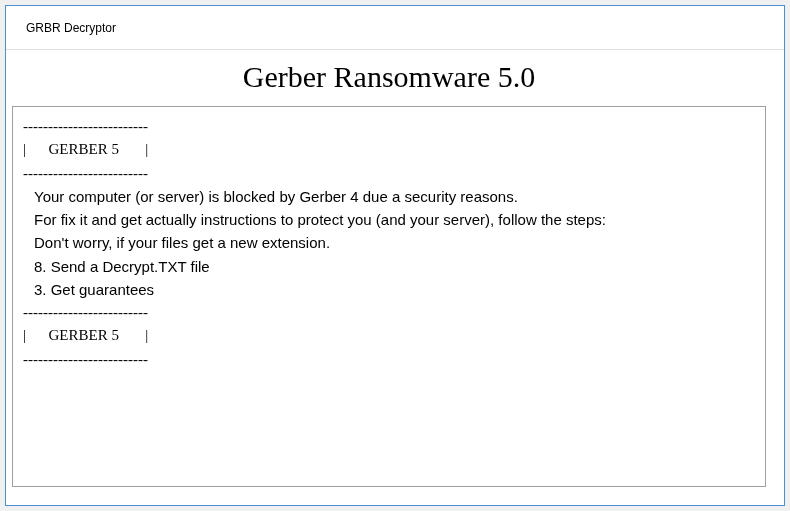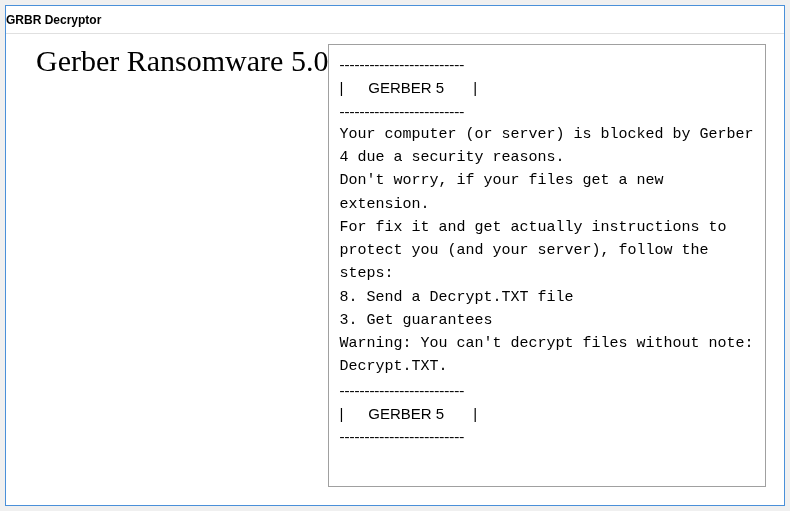--- a/index.html
+++ b/index.html
@@ -16,35 +16,34 @@
     }
     .window {
       width: 100%;
       height: 100%;
       background: #ffffff;
       border: 1px solid #4a90d9;
       display: flex;
       flex-direction: column;
     }
     .titlebar {
-      height: 28px;
+      height: 44px;
       background: #ffffff;
       border-bottom: 1px solid #e0e0e0;
       display: flex;
       align-items: center;
-      padding: 0 0;
+      padding: 0 20px;
       font-size: 12px;
       color: #000000;
-      font-weight: bold;
     }
     .content {
       flex: 1;
-      padding: 10px 18px 18px 30px;
+      padding: 10px 18px 18px 6px;
       display: flex;
-      flex-direction: row;
+      flex-direction: column;
       justify-content: center;
     }
     .main-title {
       text-align: center;
       font-family: Georgia, 'Times New Roman', serif;
       font-size: 30px;
       font-weight: normal;
       color: #000000;
       margin-bottom: 12px;
     }
@@ -59,43 +58,43 @@
       color: #000000;
       overflow: hidden;
     }
     .divider-line {
       font-family: Georgia, 'Times New Roman', serif;
       letter-spacing: 0;
       white-space: pre;
     }
     .section-label {
       white-space: pre;
-      font-family: Liberation Sans, sans-serif;
+      font-family: Liberation Serif, serif;
     }
     .body-line {
-      font-family: Liberation Mono, monospace;
+      font-family: Liberation Sans, sans-serif;
+      margin-left: 11px;
     }
   </style>
 </head>
 <body>
 
 <div class="window">
   <div class="titlebar">
     <span>GRBR Decryptor</span>
   </div>
   <div class="content">
     <h1 class="main-title">Gerber Ransomware 5.0</h1>
     <div class="text-panel">
       <div class="divider-line">-------------------------</div>
       <div class="section-label">|      GERBER 5       |</div>
       <div class="divider-line">-------------------------</div>
       <div class="body-line">Your computer (or server) is blocked by Gerber 4 due a security reasons.</div>
+      <div class="body-line">For fix it and get actually instructions to protect you (and your server), follow the steps:</div>
       <div class="body-line">Don't worry, if your files get a new extension.</div>
-      <div class="body-line">For fix it and get actually instructions to protect you (and your server), follow the steps:</div>
       <div class="body-line">8. Send a Decrypt.TXT file</div>
       <div class="body-line">3. Get guarantees</div>
-      <div class="body-line">Warning: You can't decrypt files without note: Decrypt.TXT.</div>
       <div class="divider-line">-------------------------</div>
       <div class="section-label">|      GERBER 5       |</div>
       <div class="divider-line">-------------------------</div>
     </div>
   </div>
 </div>
 
 </body></html>

